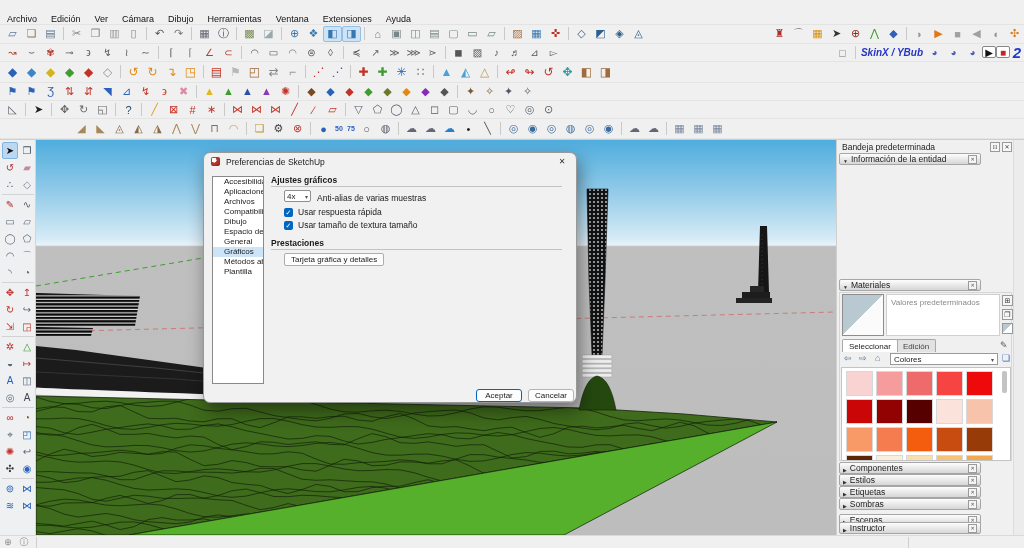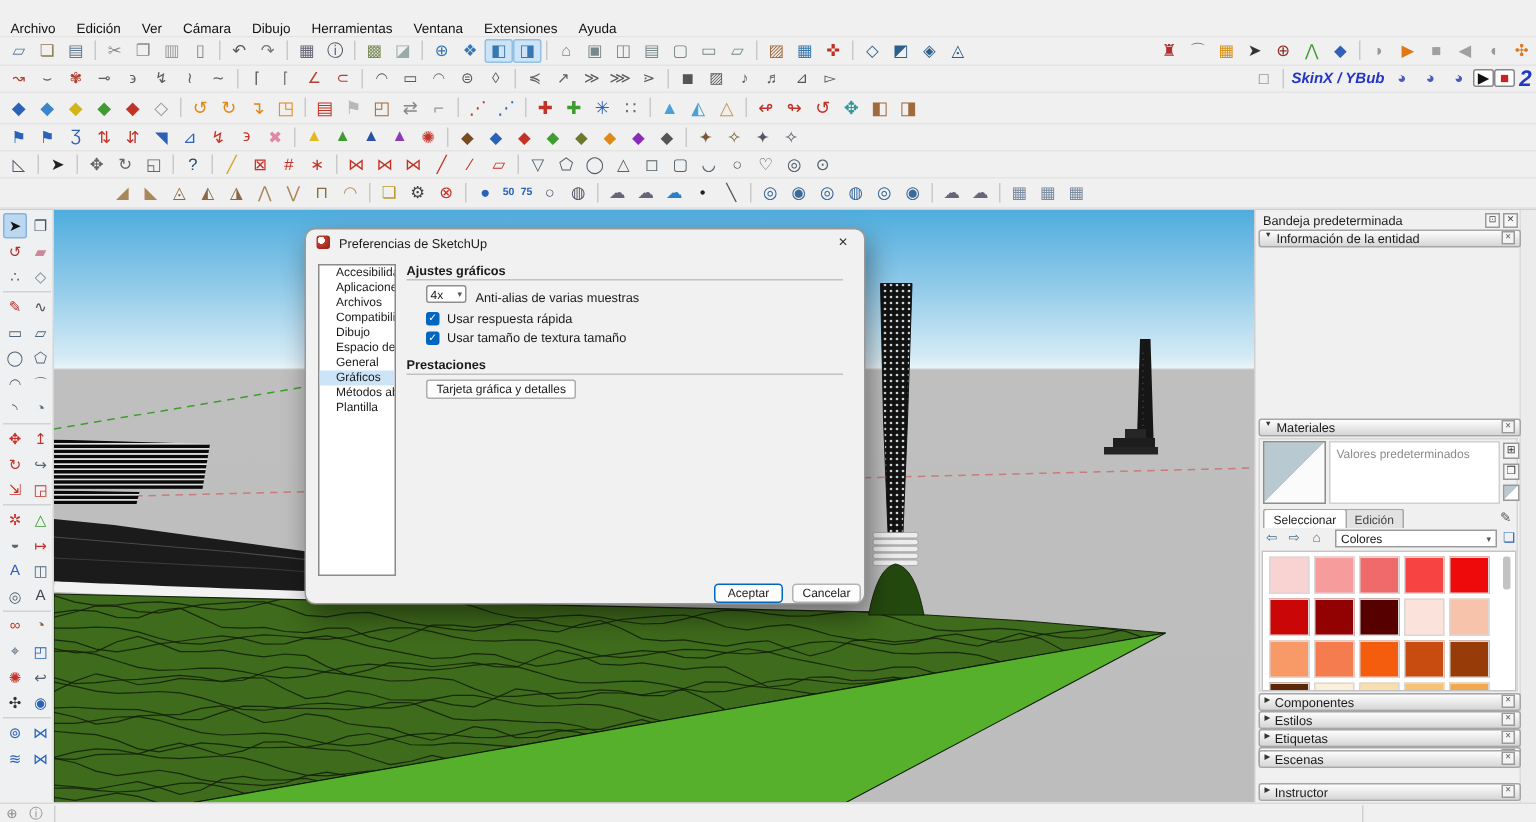--- a/index.html
+++ b/index.html
@@ -51,21 +51,21 @@
   .cb{width:9px;height:9px;background:#0067c0;border-radius:2px;color:#fff;font-size:7px;line-height:9px;text-align:center;margin-right:5px}
   #dlg-details{position:absolute;left:80px;top:100px;height:13px;background:#fdfdfd;border:1px solid #adadad;border-radius:2px;font-size:8px;padding:0 6px;display:flex;align-items:center}
   .dlg-btn{position:absolute;top:236px;width:46px;height:13px;background:#fdfdfd;border-radius:3px;font-size:8px;display:flex;align-items:center;justify-content:center}
   #btn-accept{left:272px;border:1px solid #0067c0}
   #btn-cancel{left:324px;border:1px solid #b4b4b4}
   
   #tray{position:absolute;left:836px;top:140px;width:188px;height:395px;background:#f0f0f0;border-left:1px solid #cfcfcf}
   #tray-track{position:absolute;right:0;top:0;width:11px;height:395px;background:#ececec;border-left:1px solid #dcdcdc}
   #tray-title{position:absolute;left:0;top:0;width:177px;height:13px;display:flex;align-items:center;padding:0 2px 0 5px;font-size:8.5px;color:#222}
   .tray-btn{width:10px;height:10px;border:1px solid #9a9a9a;background:#f6f6f6;font-size:6px;line-height:8px;text-align:center;color:#444;margin-left:2px}
-  .sec-hdr{position:absolute;left:2px;width:175px;height:12px;background:linear-gradient(#fdfdfd,#d6d6d6);border:1px solid #a6a6a6;border-radius:2px;display:flex;align-items:flex-start;font-size:8.5px;color:#1a1a1a;padding:0 3px}
+  .sec-hdr{position:absolute;left:2px;width:142px;height:12px;background:linear-gradient(#fdfdfd,#d6d6d6);border:1px solid #a6a6a6;border-radius:2px;display:flex;align-items:flex-end;font-size:8.5px;color:#1a1a1a;padding:0 3px}
   .sec-arrow{font-size:5px;margin-right:3px;color:#333}
   .sec-close{margin-left:auto;width:9px;height:9px;border:1px solid #9a9a9a;background:#f4f4f4;font-size:5px;line-height:7px;text-align:center;color:#555}
   #entity-body{position:absolute;left:2px;top:26px;width:173px;height:111px;background:#fff;border:1px solid #c9c9c9}
   #entity-msg{position:absolute;left:5px;top:5px;font-weight:bold;font-size:9px}
   #entity-hr{position:absolute;left:5px;top:19px;width:163px;height:1px;background:#aeaeae}
   #mat-body{position:absolute;left:2px;top:152px;width:173px;height:169px;background:#f0f0f0;border:1px solid #d6d6d6}
   #mat-preview{position:absolute;left:2px;top:1px;width:42px;height:42px;border:1px solid #8d8d8d;background:linear-gradient(135deg,#b9c9d1 49.5%,#fbfbfb 50%)}
   #mat-name{position:absolute;left:46px;top:1px;width:114px;height:42px;background:#fff;border:1px solid #d0d0d0;color:#8a8a8a;font-size:8px;padding:3px 4px}
   .mat-side{position:absolute;left:162px;width:11px;height:11px;border:1px solid #999;background:#f6f6f6;font-size:7px;line-height:9px;text-align:center;color:#333}
   #mat-mini{position:absolute;left:162px;top:30px;width:11px;height:11px;border:1px solid #999;background:linear-gradient(135deg,#b9c9d1 49.5%,#fff 50%)}
@@ -559,21 +559,21 @@
         <div class="sec-hdr" style="top: 346px;">
           <span class="sec-arrow">▶</span>
           <span>Etiquetas</span>
           <span class="sec-close">✕</span>
         </div>
         <div class="sec-hdr" style="top: 358px;">
           <span class="sec-arrow">▶</span>
           <span>Sombras</span>
           <span class="sec-close">✕</span>
         </div>
-        <div class="sec-hdr" style="top: 360px;">
+        <div class="sec-hdr" style="top: 374px;">
           <span class="sec-arrow">▶</span>
           <span>Escenas</span>
           <span class="sec-close">✕</span>
         </div>
         <div class="sec-hdr" style="top: 382px;">
           <span class="sec-arrow">▶</span>
           <span>Instructor</span>
           <span class="sec-close">✕</span>
         </div>
       </div>

